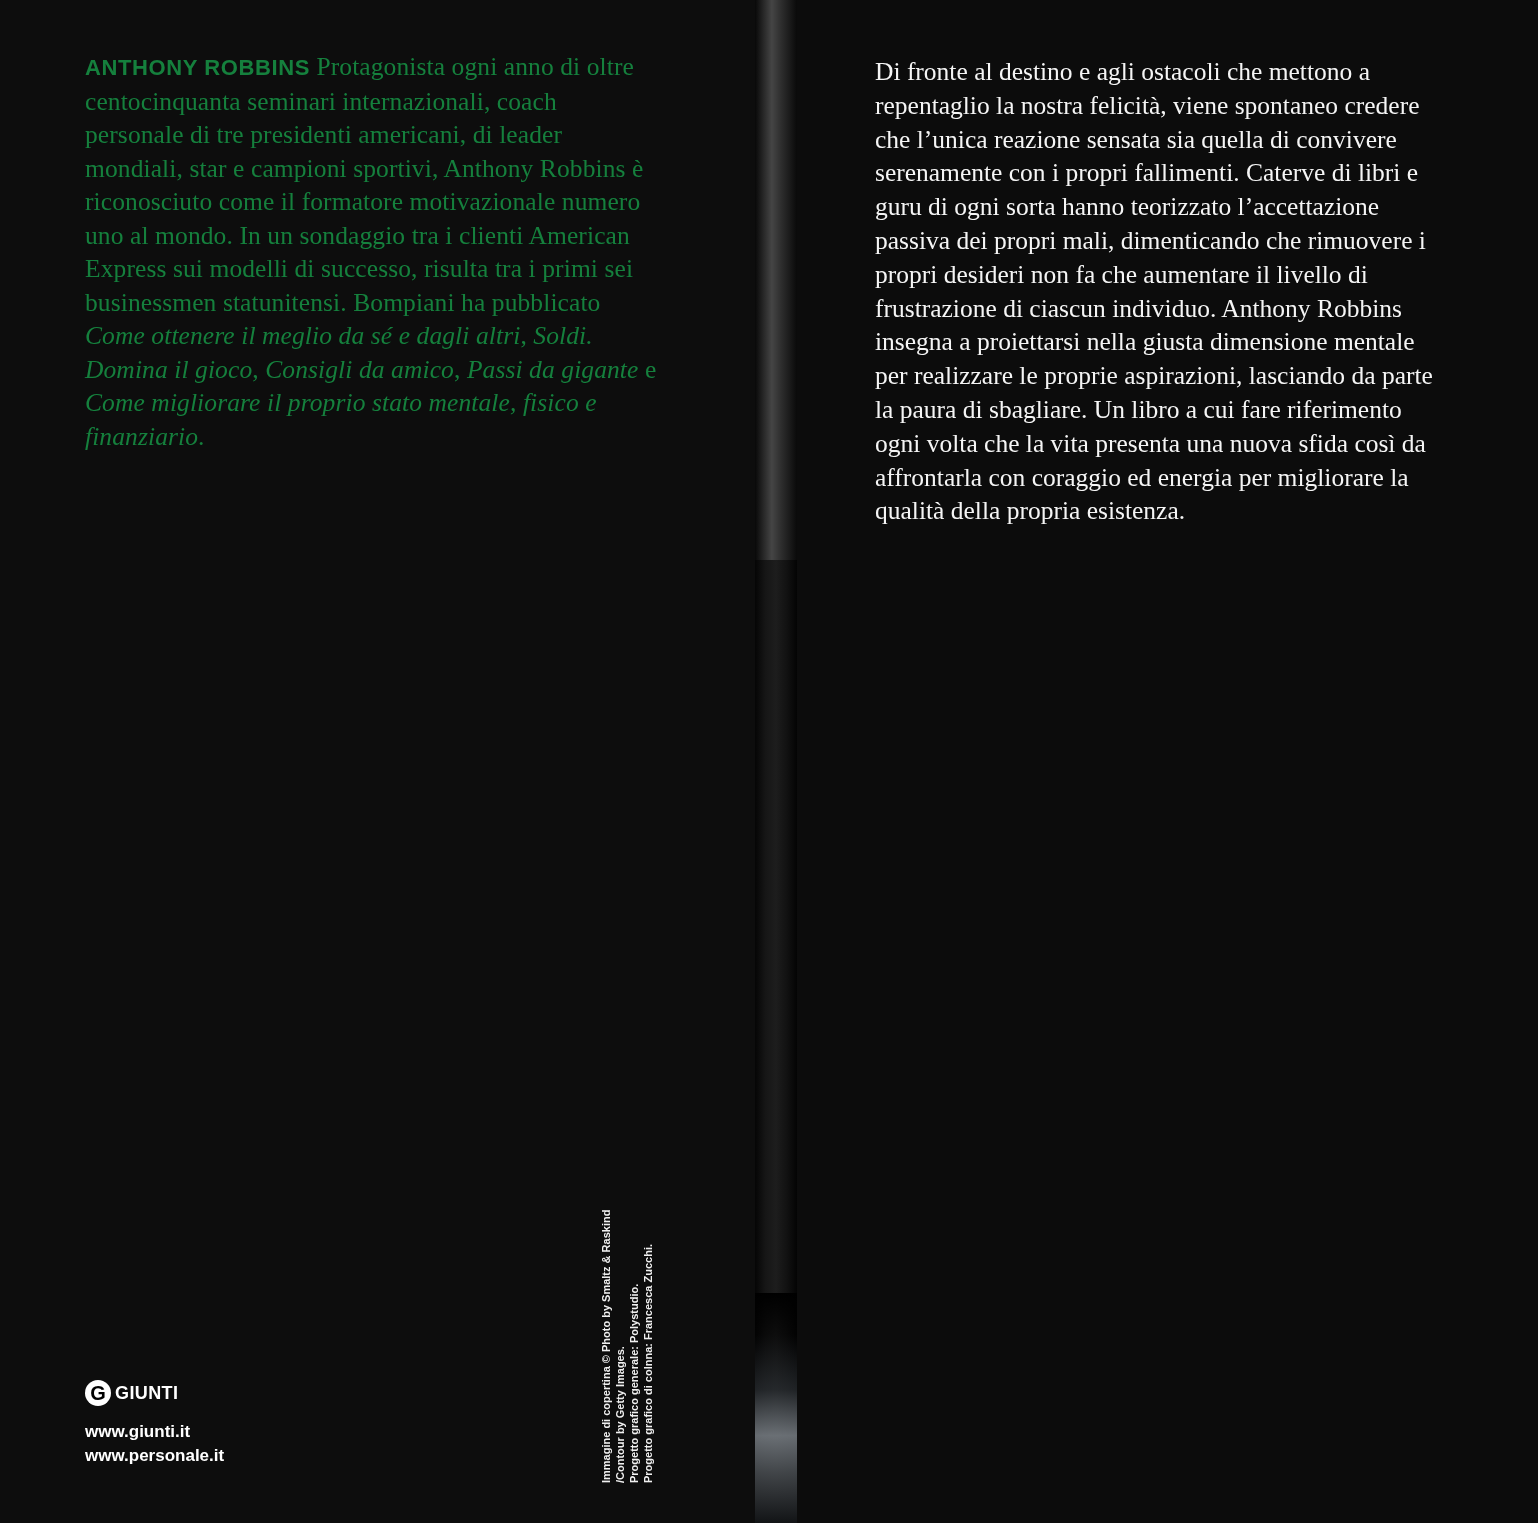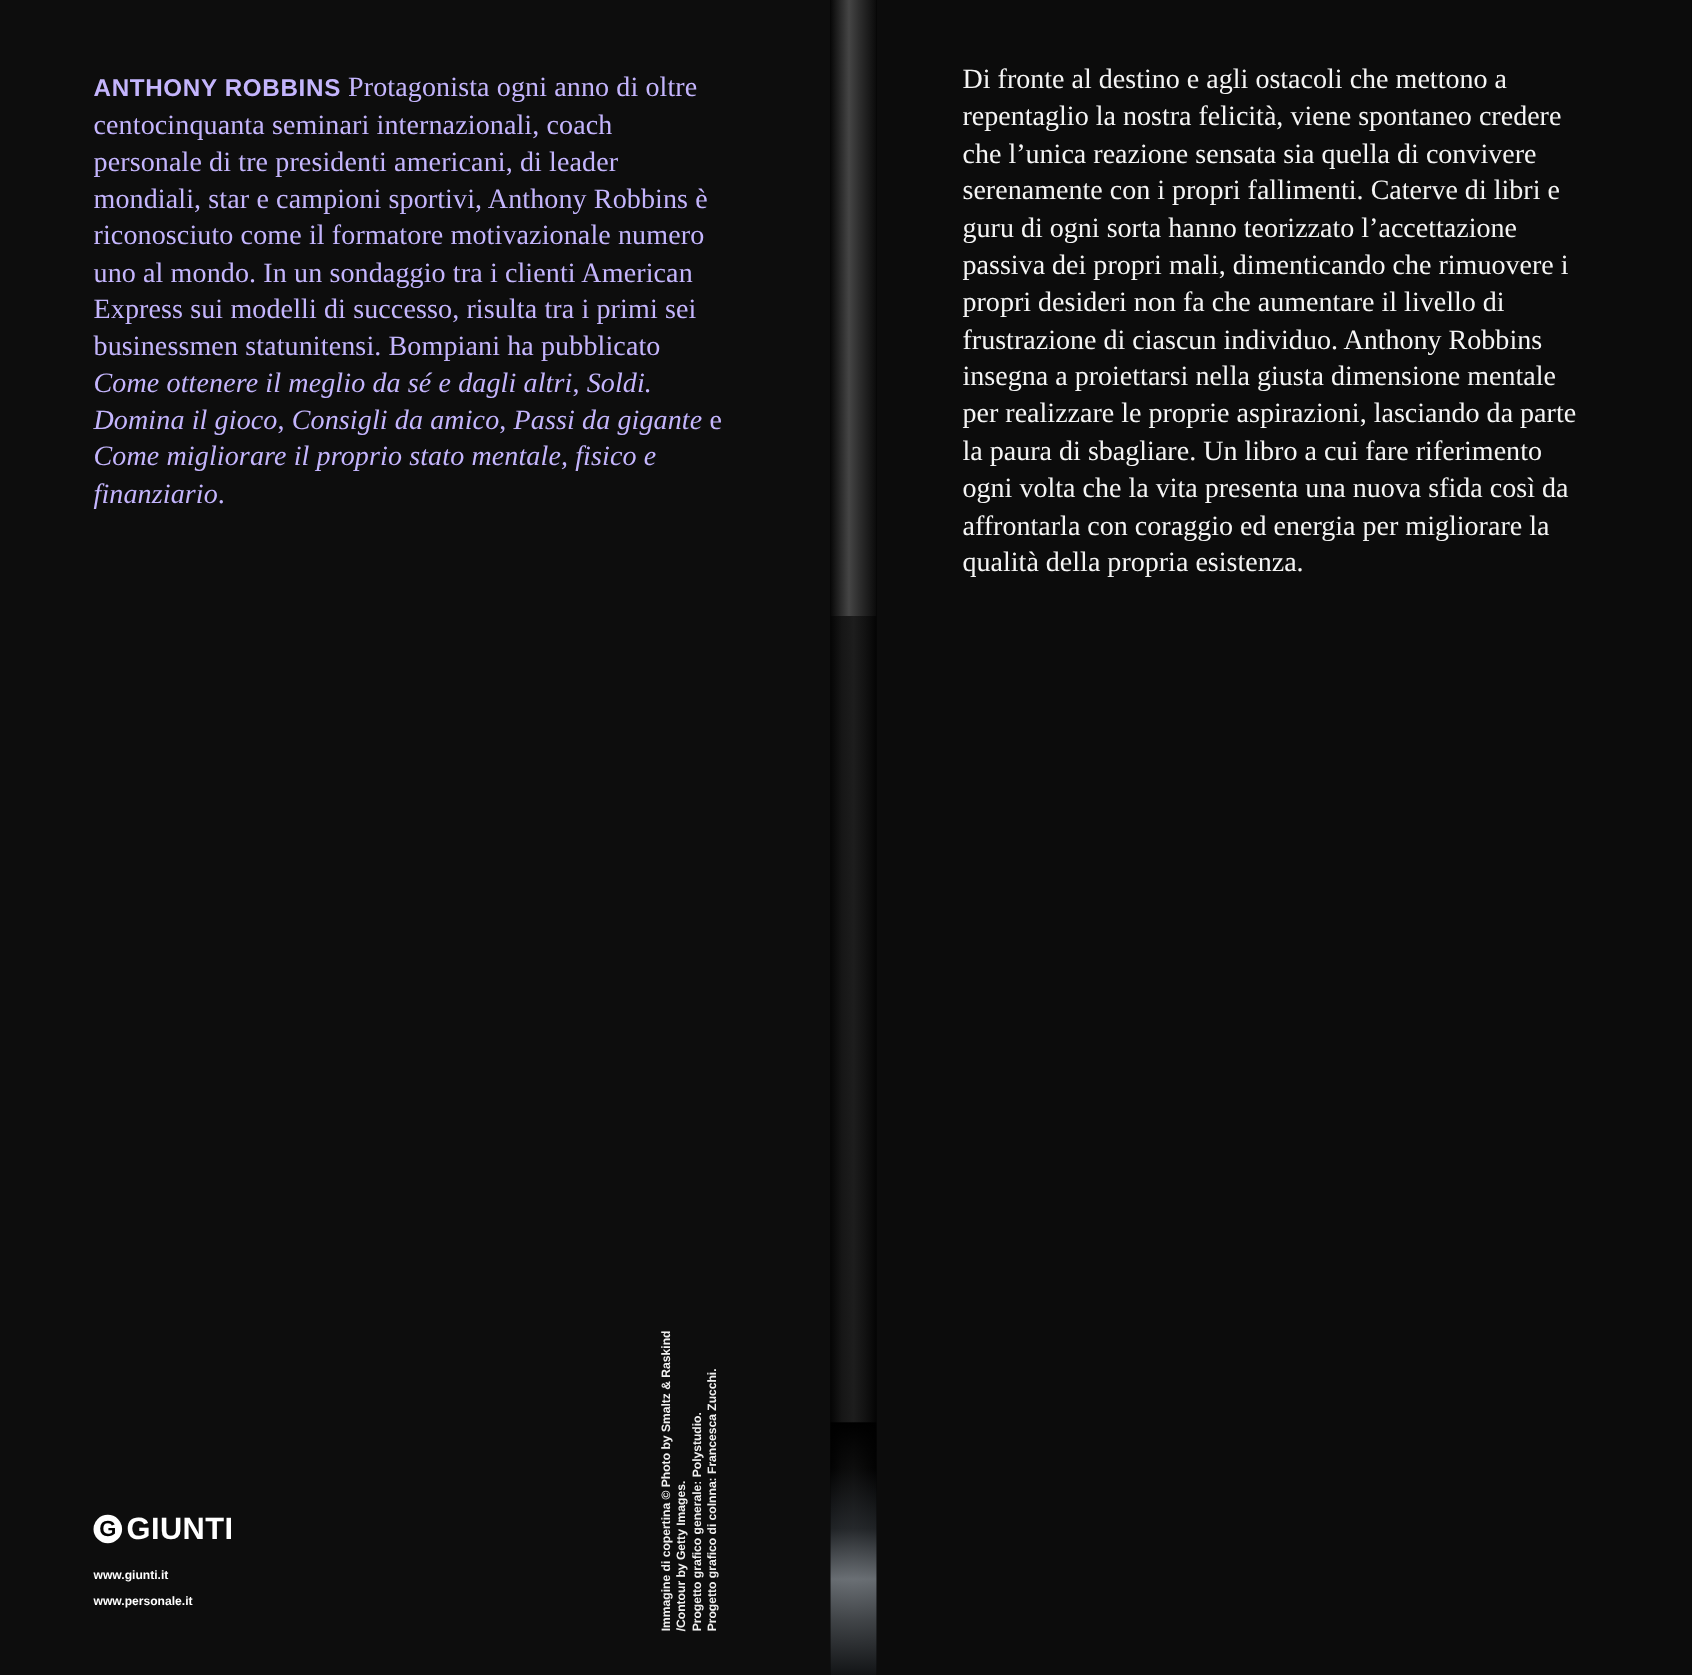--- a/index.html
+++ b/index.html
@@ -53,26 +53,26 @@
   .front-cover {
     left: 797px;
     right: 0;
     background: #0c0c0c;
   }
 
   
   .bio {
     position: absolute;
     left: 85px;
-    top: 62px;
+    top: 50px;
     width: 575px;
     font-family: "Liberation Serif", serif;
     font-size: 25.5px;
     line-height: 33.5px;
-    color: #c4b5fd;
+    color: #15803d;
     letter-spacing: 0.1px;
   }
   .bio .author {
     font-family: "Liberation Sans", sans-serif;
     font-weight: bold;
     font-size: 22px;
     letter-spacing: 0.6px;
   }
   .bio em {
     font-style: italic;
@@ -99,28 +99,28 @@
     color: #000000;
     font-weight: bold;
     font-size: 20px;
     line-height: 26px;
     text-align: center;
     font-family: "Liberation Sans", sans-serif;
   }
   .logo-word {
     font-family: "Liberation Sans", sans-serif;
     font-weight: bold;
-    font-size: 28px;
+    font-size: 18px;
     letter-spacing: 0.4px;
     color: #ffffff;
   }
   .site {
     font-family: "Liberation Sans", sans-serif;
     font-weight: bold;
-    font-size: 11px;
+    font-size: 17px;
     line-height: 24px;
     color: #ffffff;
   }
 
   
   .credits {
     position: absolute;
     left: 655px;
     bottom: 40px;
     width: 380px;

